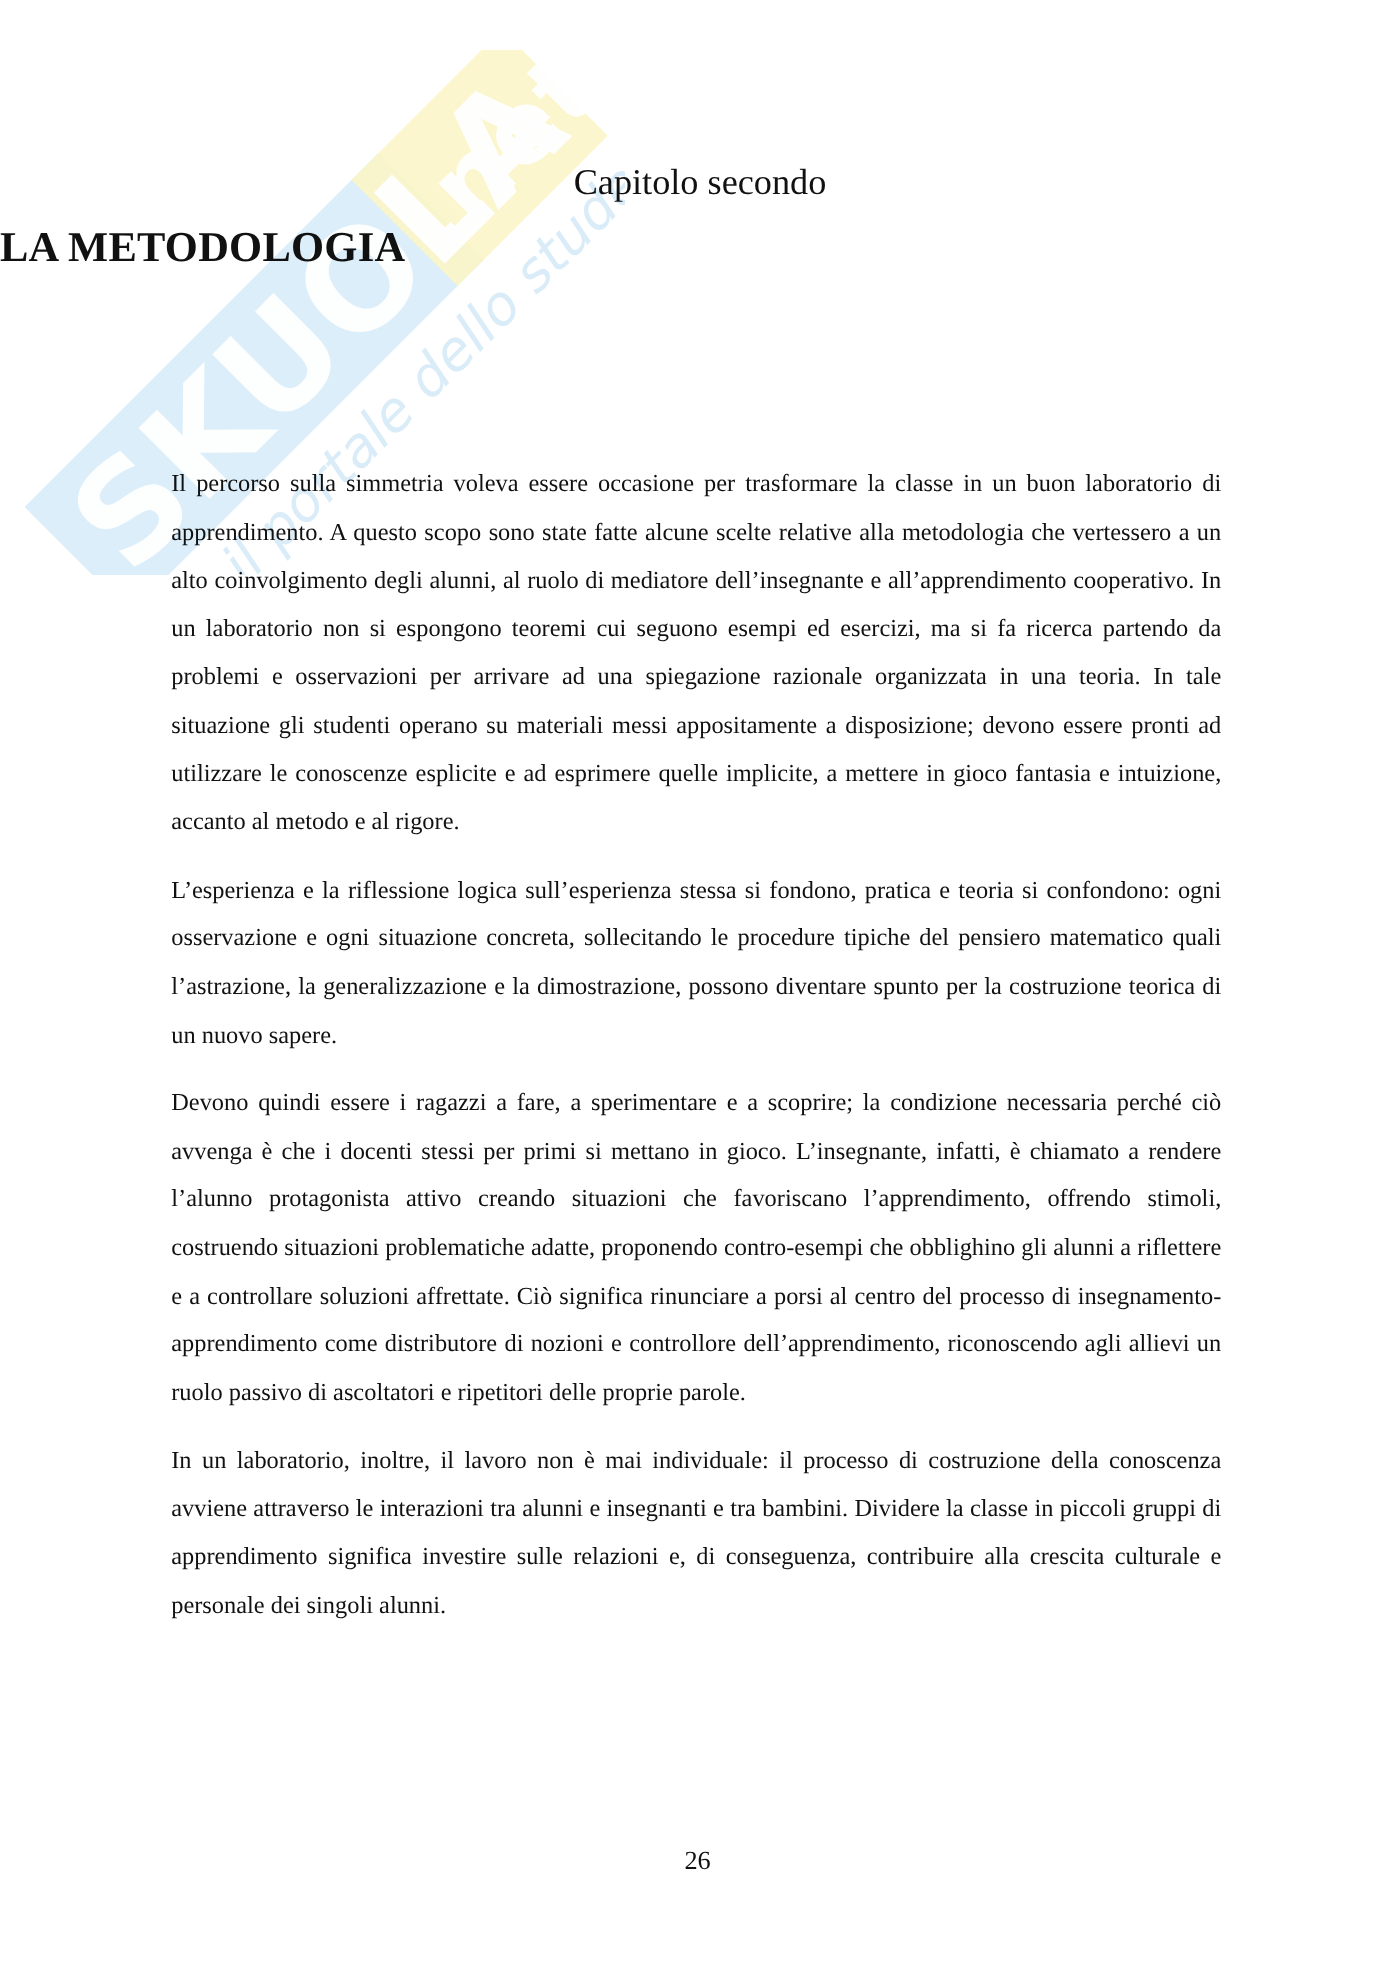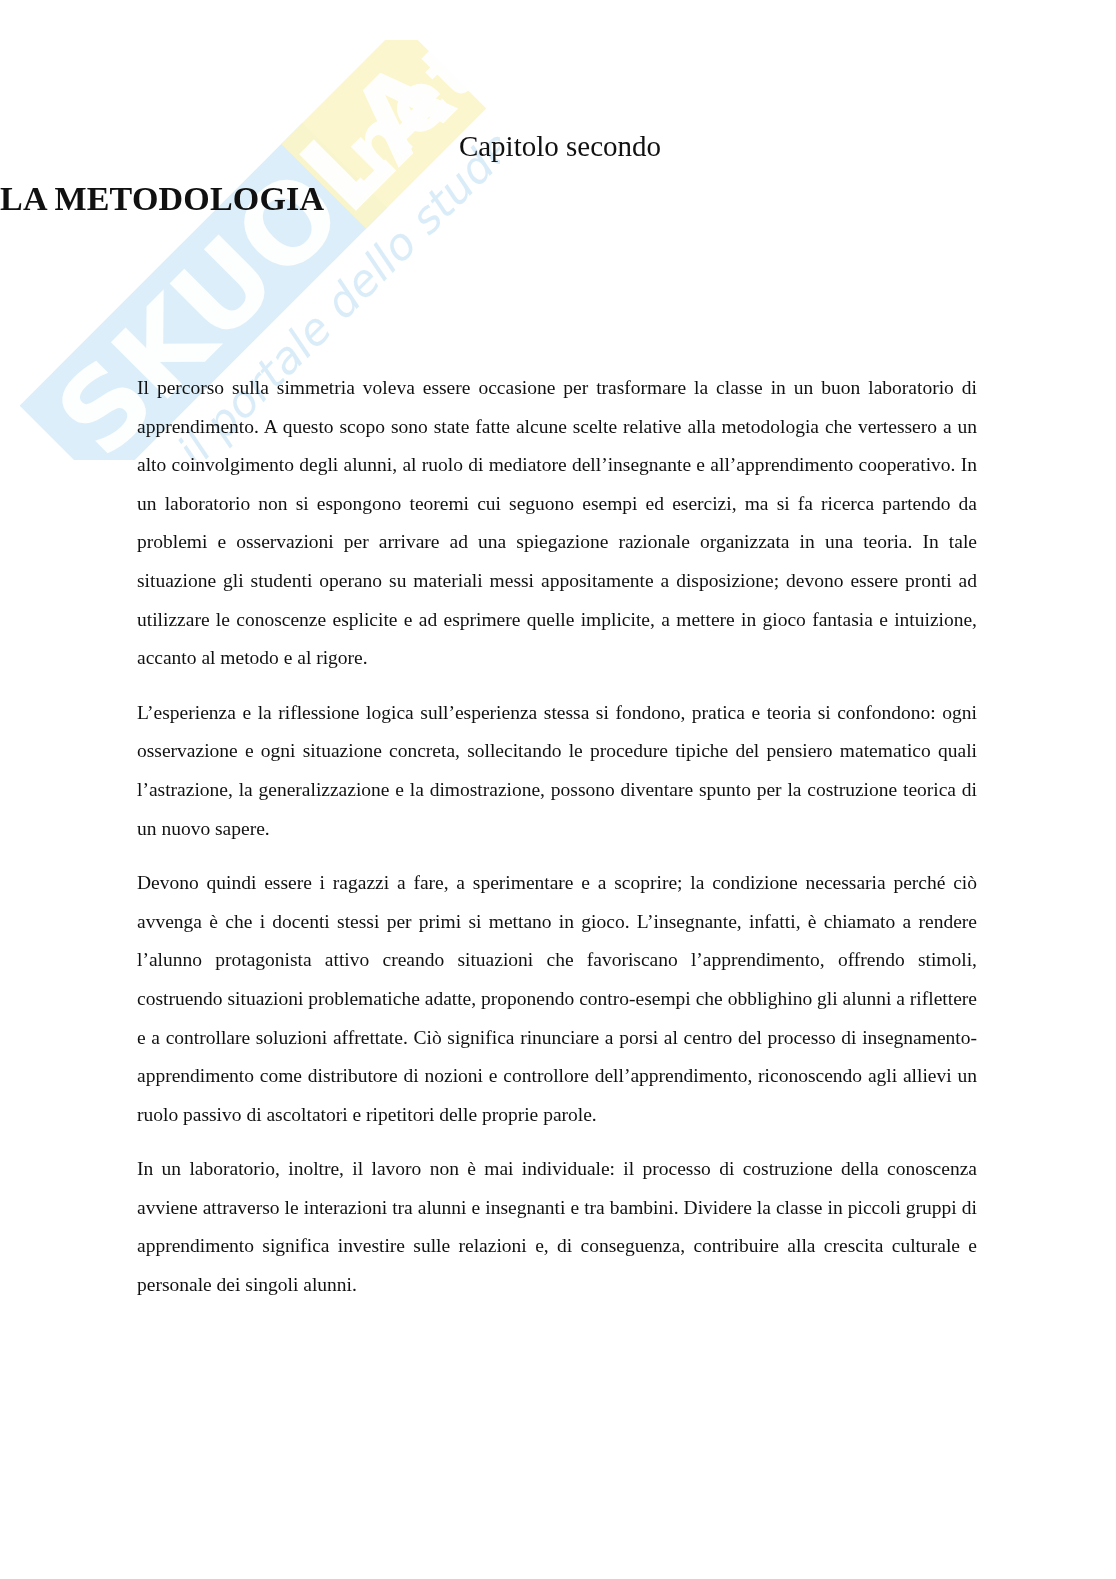--- a/index.html
+++ b/index.html
@@ -54,13 +54,14 @@
     <span>LA METODOLOGIA</span>
   </div>
 
   <div class="body-text">
     <p>Il percorso sulla simmetria voleva essere occasione per trasformare la classe in un buon laboratorio di apprendimento. A questo scopo sono state fatte alcune scelte relative alla metodologia che vertessero a un alto coinvolgimento degli alunni, al ruolo di mediatore dell’insegnante e all’apprendimento cooperativo. In un laboratorio non si espongono teoremi cui seguono esempi ed esercizi, ma si fa ricerca partendo da problemi e osservazioni per arrivare ad una spiegazione razionale organizzata in una teoria. In tale situazione gli studenti operano su materiali messi appositamente a disposizione; devono essere pronti ad utilizzare le conoscenze esplicite e ad esprimere quelle implicite, a mettere in gioco fantasia e intuizione, accanto al metodo e al rigore.</p>
     <p>L’esperienza e la riflessione logica sull’esperienza stessa si fondono, pratica e teoria si confondono: ogni osservazione e ogni situazione concreta, sollecitando le procedure tipiche del pensiero matematico quali l’astrazione, la generalizzazione e la dimostrazione, possono diventare spunto per la costruzione teorica di un nuovo sapere.</p>
     <p>Devono quindi essere i ragazzi a fare, a sperimentare e a scoprire; la condizione necessaria perché ciò avvenga è che i docenti stessi per primi si mettano in gioco. L’insegnante, infatti, è chiamato a rendere l’alunno protagonista attivo creando situazioni che favoriscano l’apprendimento, offrendo stimoli, costruendo situazioni problematiche adatte, proponendo contro-esempi che obblighino gli alunni a riflettere e a controllare soluzioni affrettate. Ciò significa rinunciare a porsi al centro del processo di insegnamento-apprendimento come distributore di nozioni e controllore dell’apprendimento, riconoscendo agli allievi un ruolo passivo di ascoltatori e ripetitori delle proprie parole.</p>
     <p>In un laboratorio, inoltre, il lavoro non è mai individuale: il processo di costruzione della conoscenza avviene attraverso le interazioni tra alunni e insegnanti e tra bambini. Dividere la classe in piccoli gruppi di apprendimento significa investire sulle relazioni e, di conseguenza, contribuire alla crescita culturale e personale dei singoli alunni.</p>
   </div>
 
+  <div class="page-number">26</div>
 </div>
 
 </body></html>

